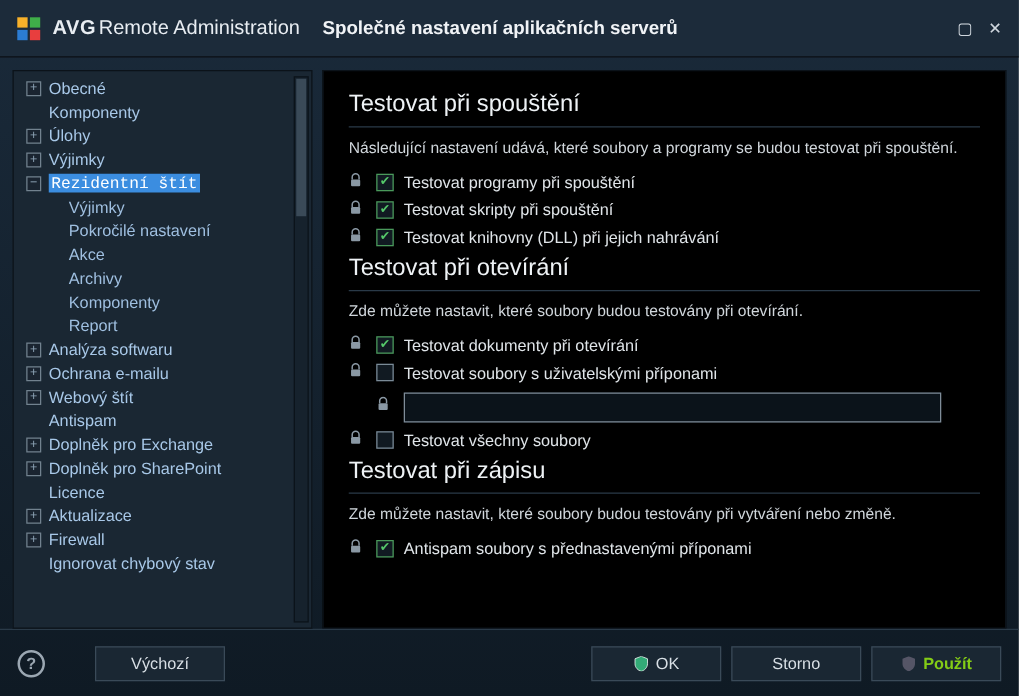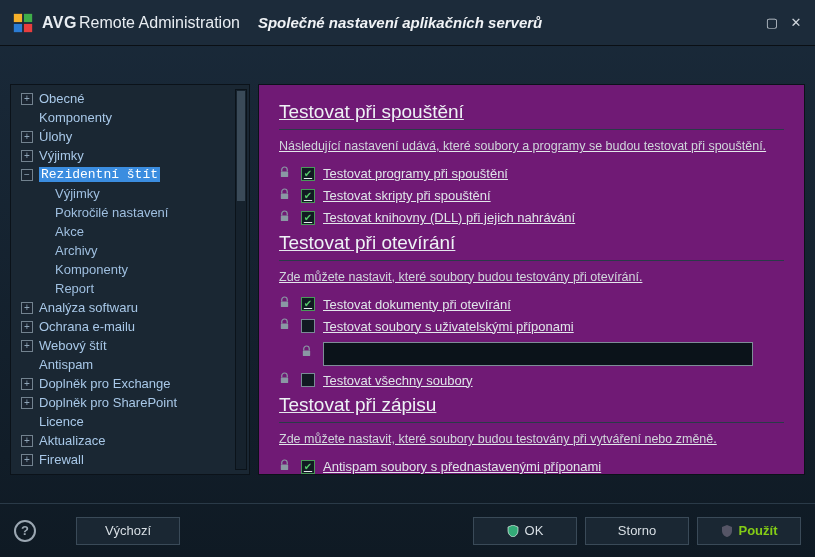--- a/index.html
+++ b/index.html
@@ -3,34 +3,34 @@
 <meta charset="utf-8">
 <style>
   * { box-sizing: border-box; margin: 0; padding: 0; }
   body {
     width: 815px; height: 557px;
     background: linear-gradient(#1a2a3a, #0f1a24);
     font-family: "Segoe UI", Arial, sans-serif;
     font-size: 13px; color: #d8dde2;
     overflow: hidden; position: relative;
   }
-  .window { width: 100%; height: 100%; display: flex; flex-direction: column; gap: 28px; }
+  .window { width: 100%; height: 100%; display: flex; flex-direction: column; }
   .titlebar {
     height: 46px; display: flex; align-items: center;
     padding: 0 12px; background: #1c2b3a;
     border-bottom: 1px solid #0a0f14;
   }
   .logo {
     width: 22px; height: 22px; margin-right: 8px;
     display: inline-flex; align-items: center; justify-content: center;
   }
   .brand { font-size: 16px; color: #e8edf2; }
   .brand .bold { font-weight: 700; letter-spacing: .5px; }
   .brand .light { font-weight: 300; margin-left: 2px; }
-  .title { font-size: 15px; color: #f0f3f6; margin-left: 18px; font-weight: 600; font-style: italic; }
+  .title { font-size: 15px; color: #f0f3f6; margin-left: 18px; font-weight: 600; }
   .win-controls { margin-left: auto; display: flex; gap: 10px; }
   .win-btn { width: 14px; height: 14px; color: #cfd6dd; font-size: 13px; line-height: 14px; text-align: center; cursor: pointer; }
 
   .body { flex: 1; display: flex; padding: 10px 10px 0 10px; gap: 8px; min-height: 0; }
 
   .sidebar {
     width: 240px; background: #1a2733;
     border: 1px solid #0b1219; position: relative;
     display: flex; flex-direction: column;
   }
@@ -47,23 +47,23 @@
   }
   .tree-sub { padding-left: 44px; color: #9fbfe0; }
   .tree-item.selected .label { background: #3b8de0; color: #fff; padding: 0 2px; font-family: Liberation Mono, monospace; }
   .scrollbar {
     position: absolute; right: 2px; top: 4px; bottom: 4px; width: 12px;
     background: #16222d; border: 1px solid #0b131a;
   }
   .thumb { position: absolute; left: 1px; right: 1px; top: 1px; height: 110px; background: #3a4a58; }
 
   .content {
-    flex: 1; background: #701a75;
+    flex: 1; background: #000000;
     border: 1px solid #0b1219; padding: 16px 20px 8px 20px;
-    overflow-y: auto; color: #e3e8ec; text-decoration: underline;
+    overflow-y: auto; color: #e3e8ec;
   }
   .section-title { font-size: 19px; font-weight: 400; color: #eef2f5; margin-top: 2px; }
   .section-title:first-child { margin-top: 0; }
   .hr { border: none; border-top: 1px solid #2a3a48; margin: 6px 0 8px 0; }
   .desc { font-size: 12.5px; color: #d0d6db; margin-bottom: 10px; line-height: 1.4; }
   .opt-row { display: flex; align-items: center; margin: 6px 0; }
   .lock { width: 14px; margin-right: 8px; color: #8a98a4; }
   .chk {
     width: 14px; height: 14px; border: 1px solid #7a8a96;
     margin-right: 8px; display: inline-flex; align-items: center; justify-content: center;

